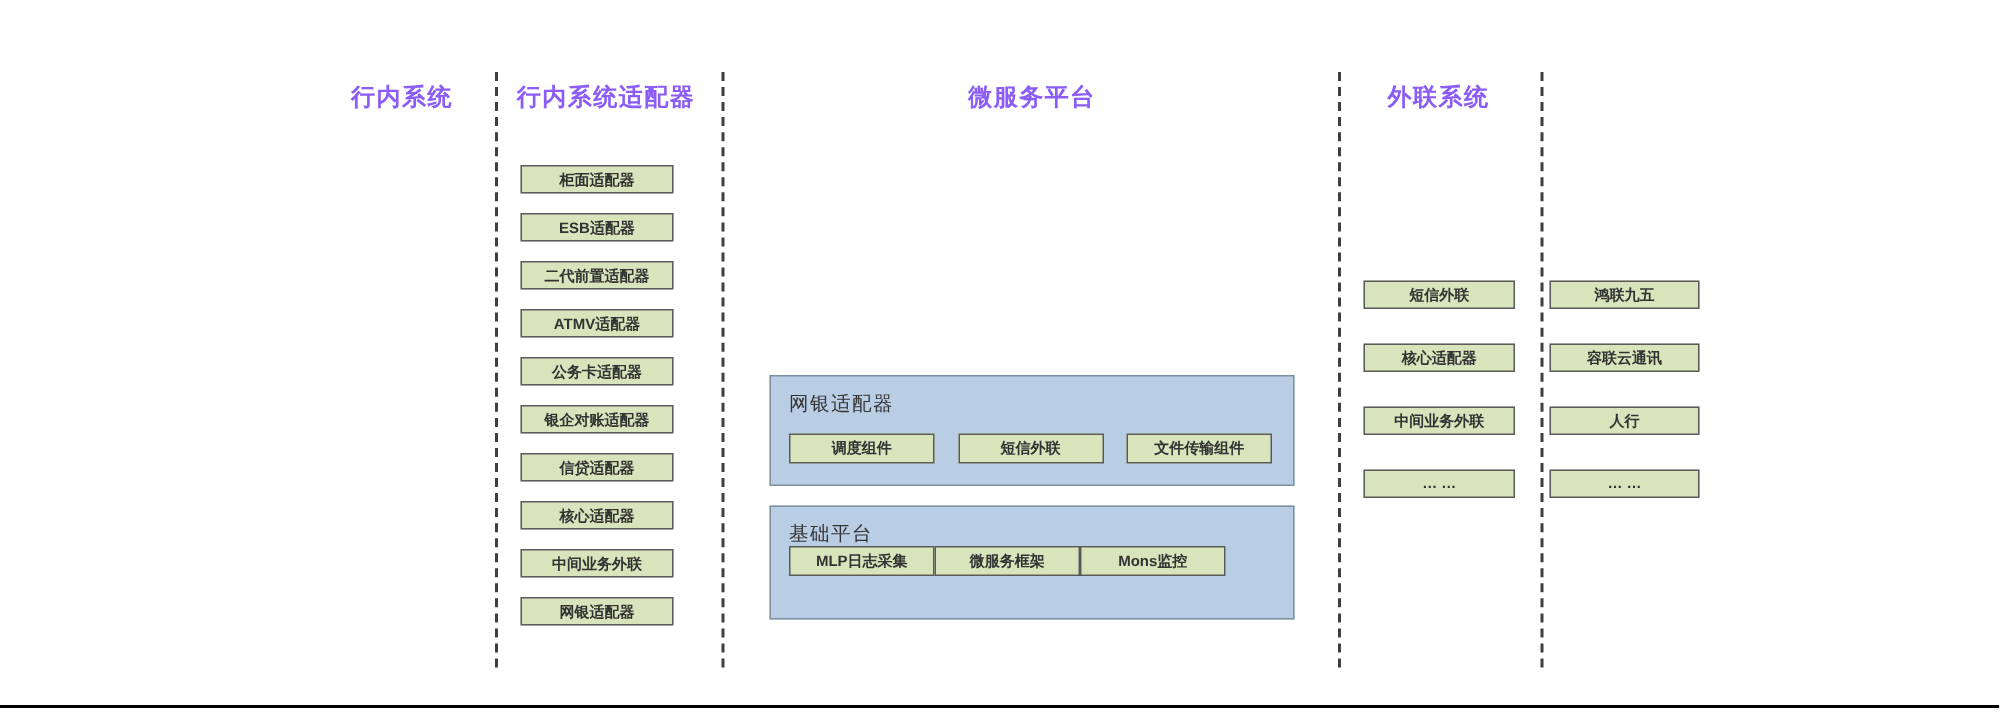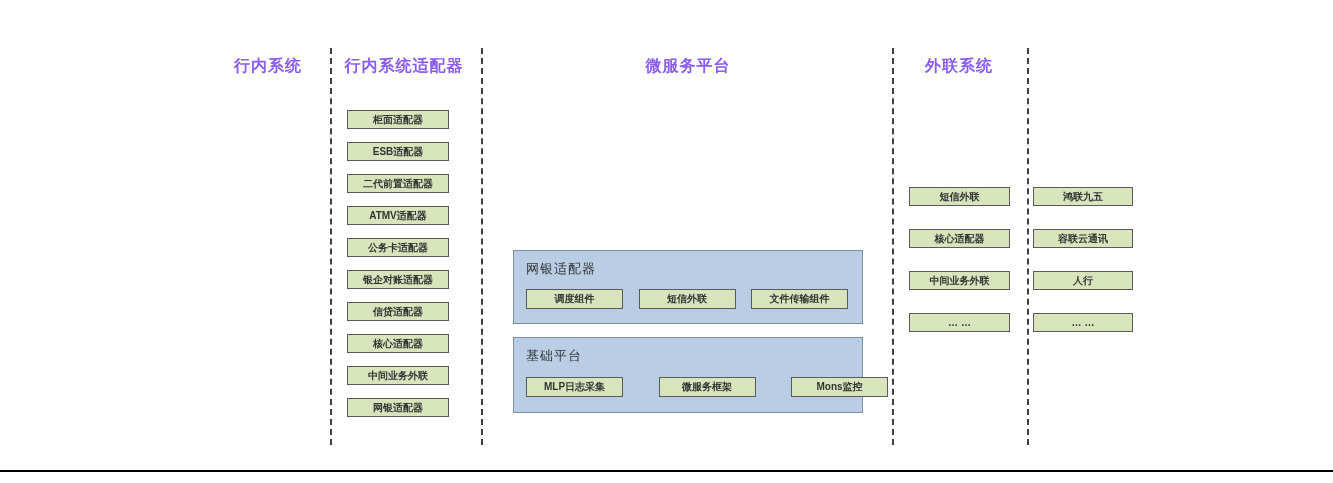--- a/index.html
+++ b/index.html
@@ -82,21 +82,21 @@
     <div class="panel-title">网银适配器</div>
     <div class="hrow" style="left:12px;top:38px;width:322px">
         <div class="gbox sbox">调度组件</div>
         <div class="gbox sbox">短信外联</div>
         <div class="gbox sbox">文件传输组件</div>
       </div>
   </div>
 
   <div class="panel" style="top:337px;height:76px">
     <div class="panel-title">基础平台</div>
-    <div class="hrow" style="left:12px;top:39px;width:362px">
+    <div class="hrow" style="left:12px;top:26px;width:291px">
         <div class="gbox sbox">MLP日志采集</div>
         <div class="gbox sbox">微服务框架</div>
         <div class="gbox sbox">Mons监控</div>
       </div>
   </div>
 
   <div class="vlist g23" style="left:909px;top:187px;width:101px">
       <div class="gbox">短信外联</div>
       <div class="gbox">核心适配器</div>
       <div class="gbox">中间业务外联</div>

